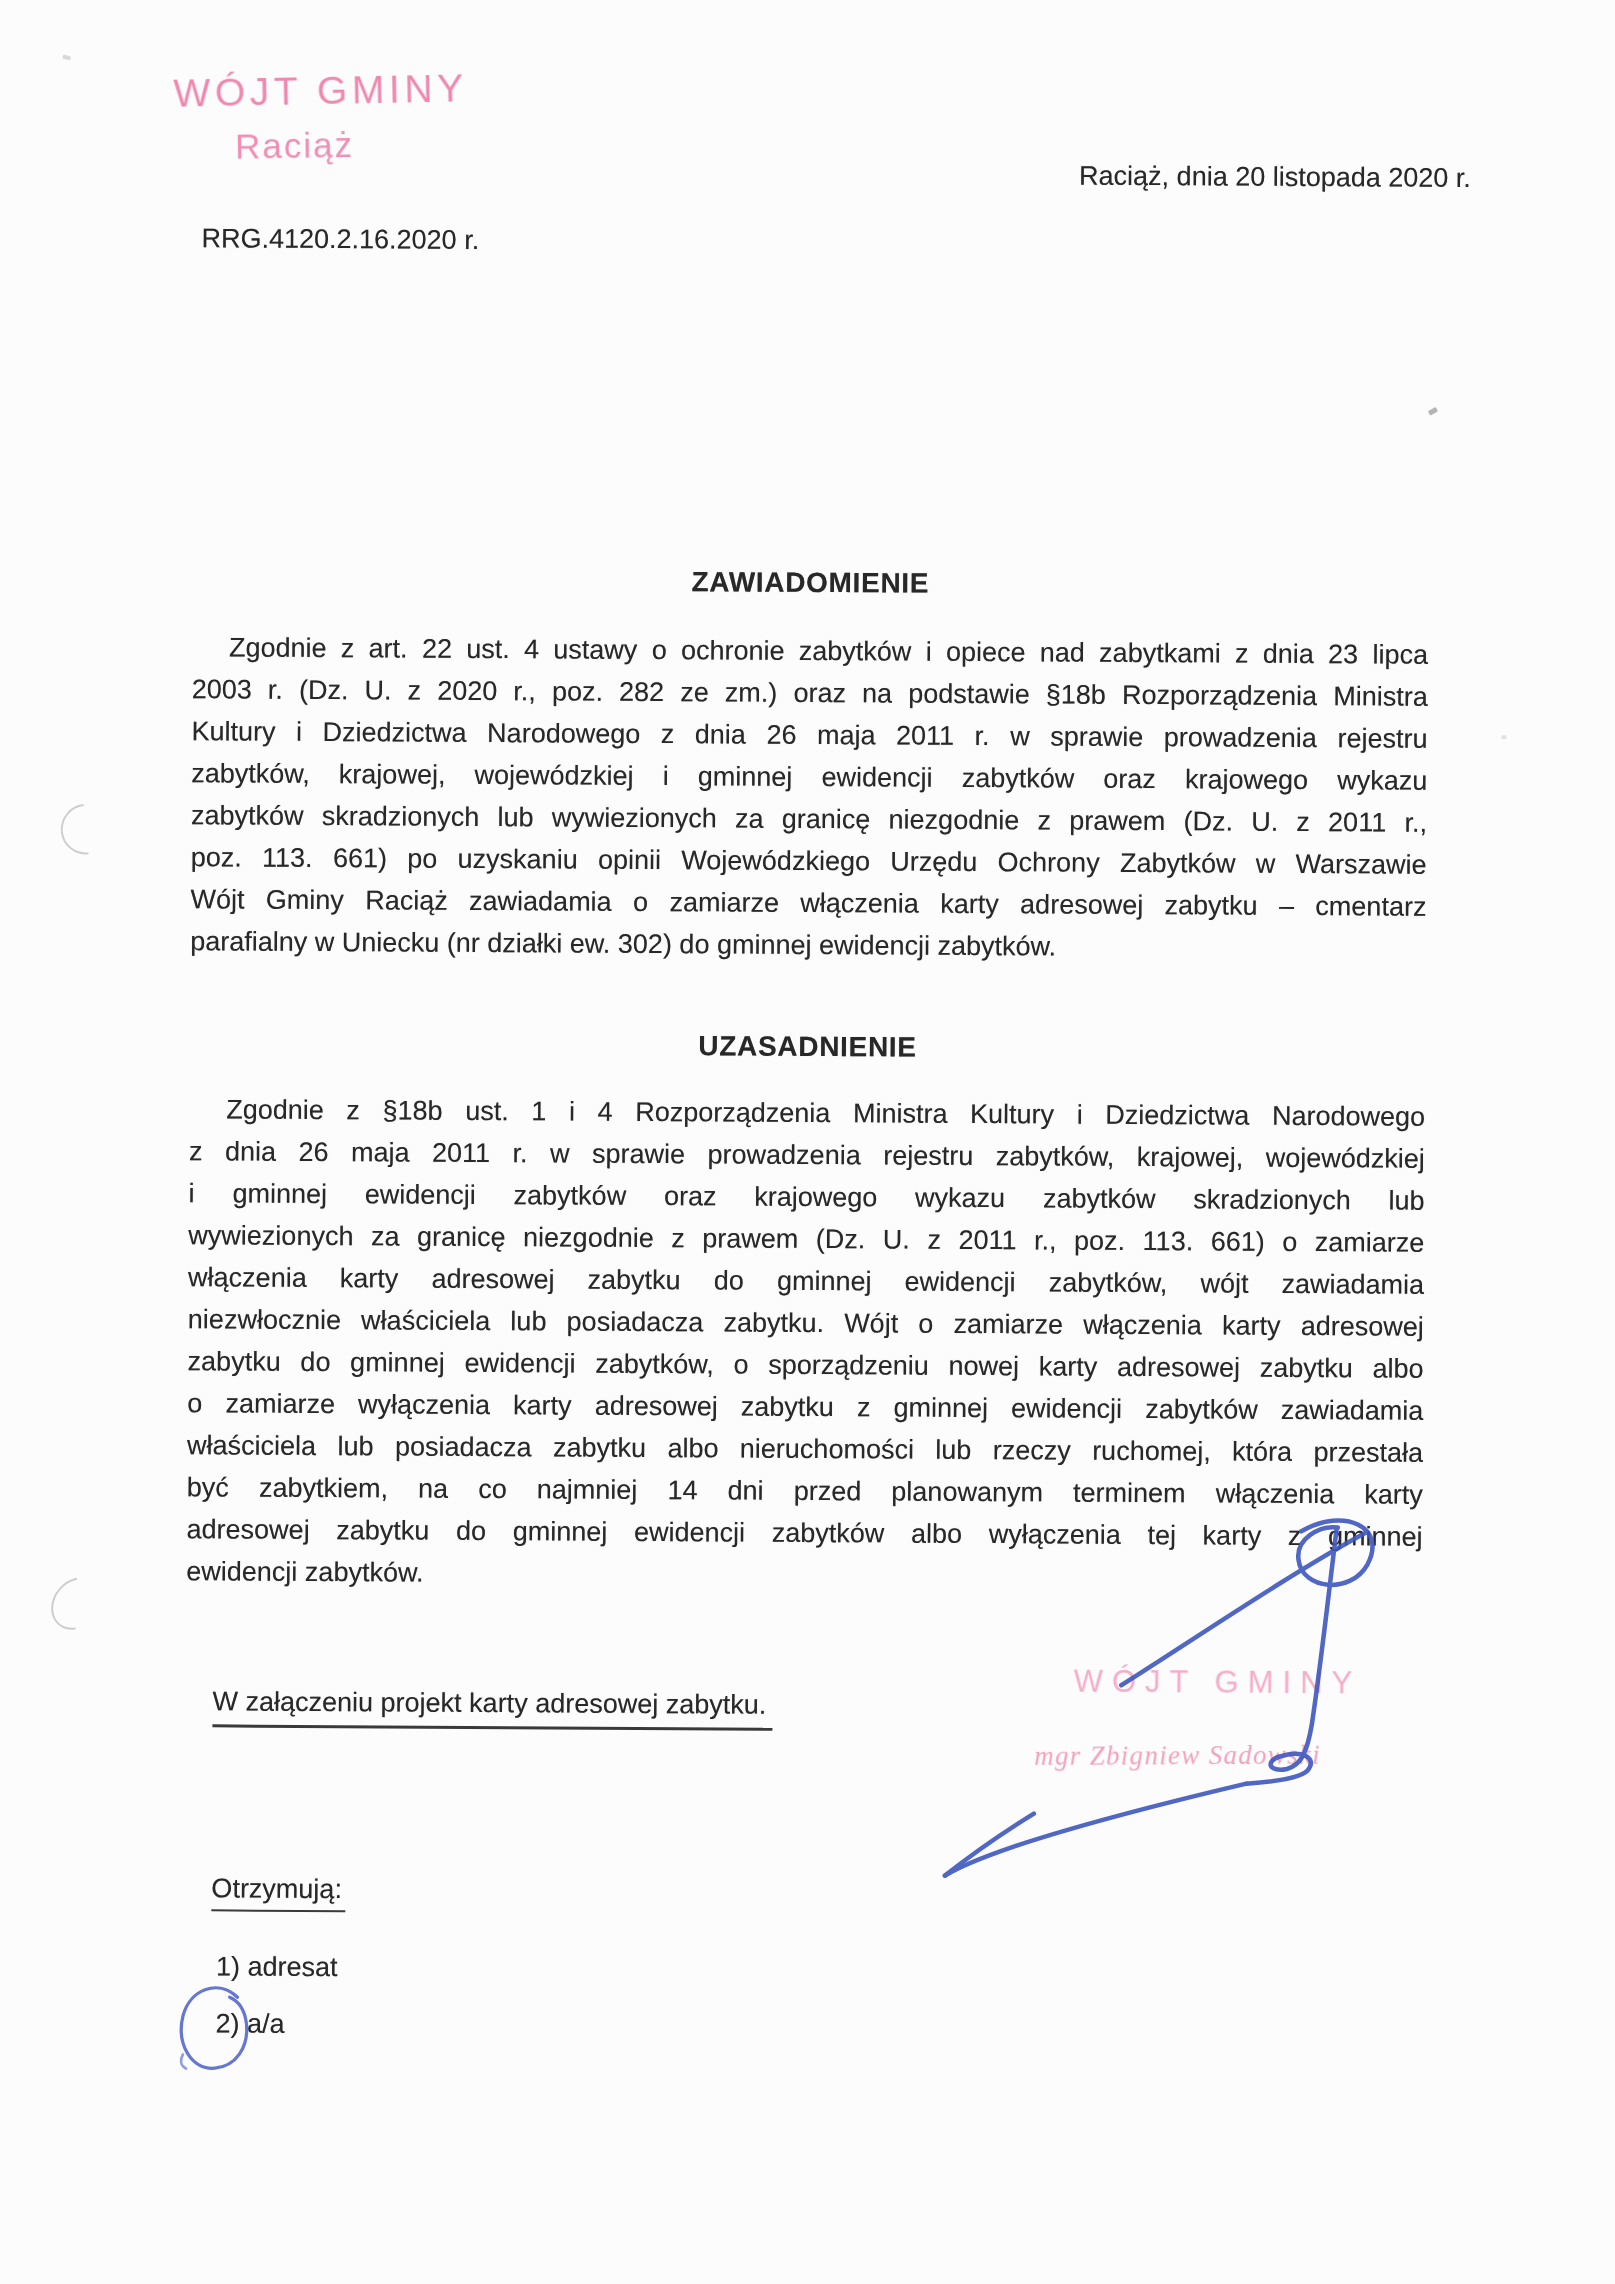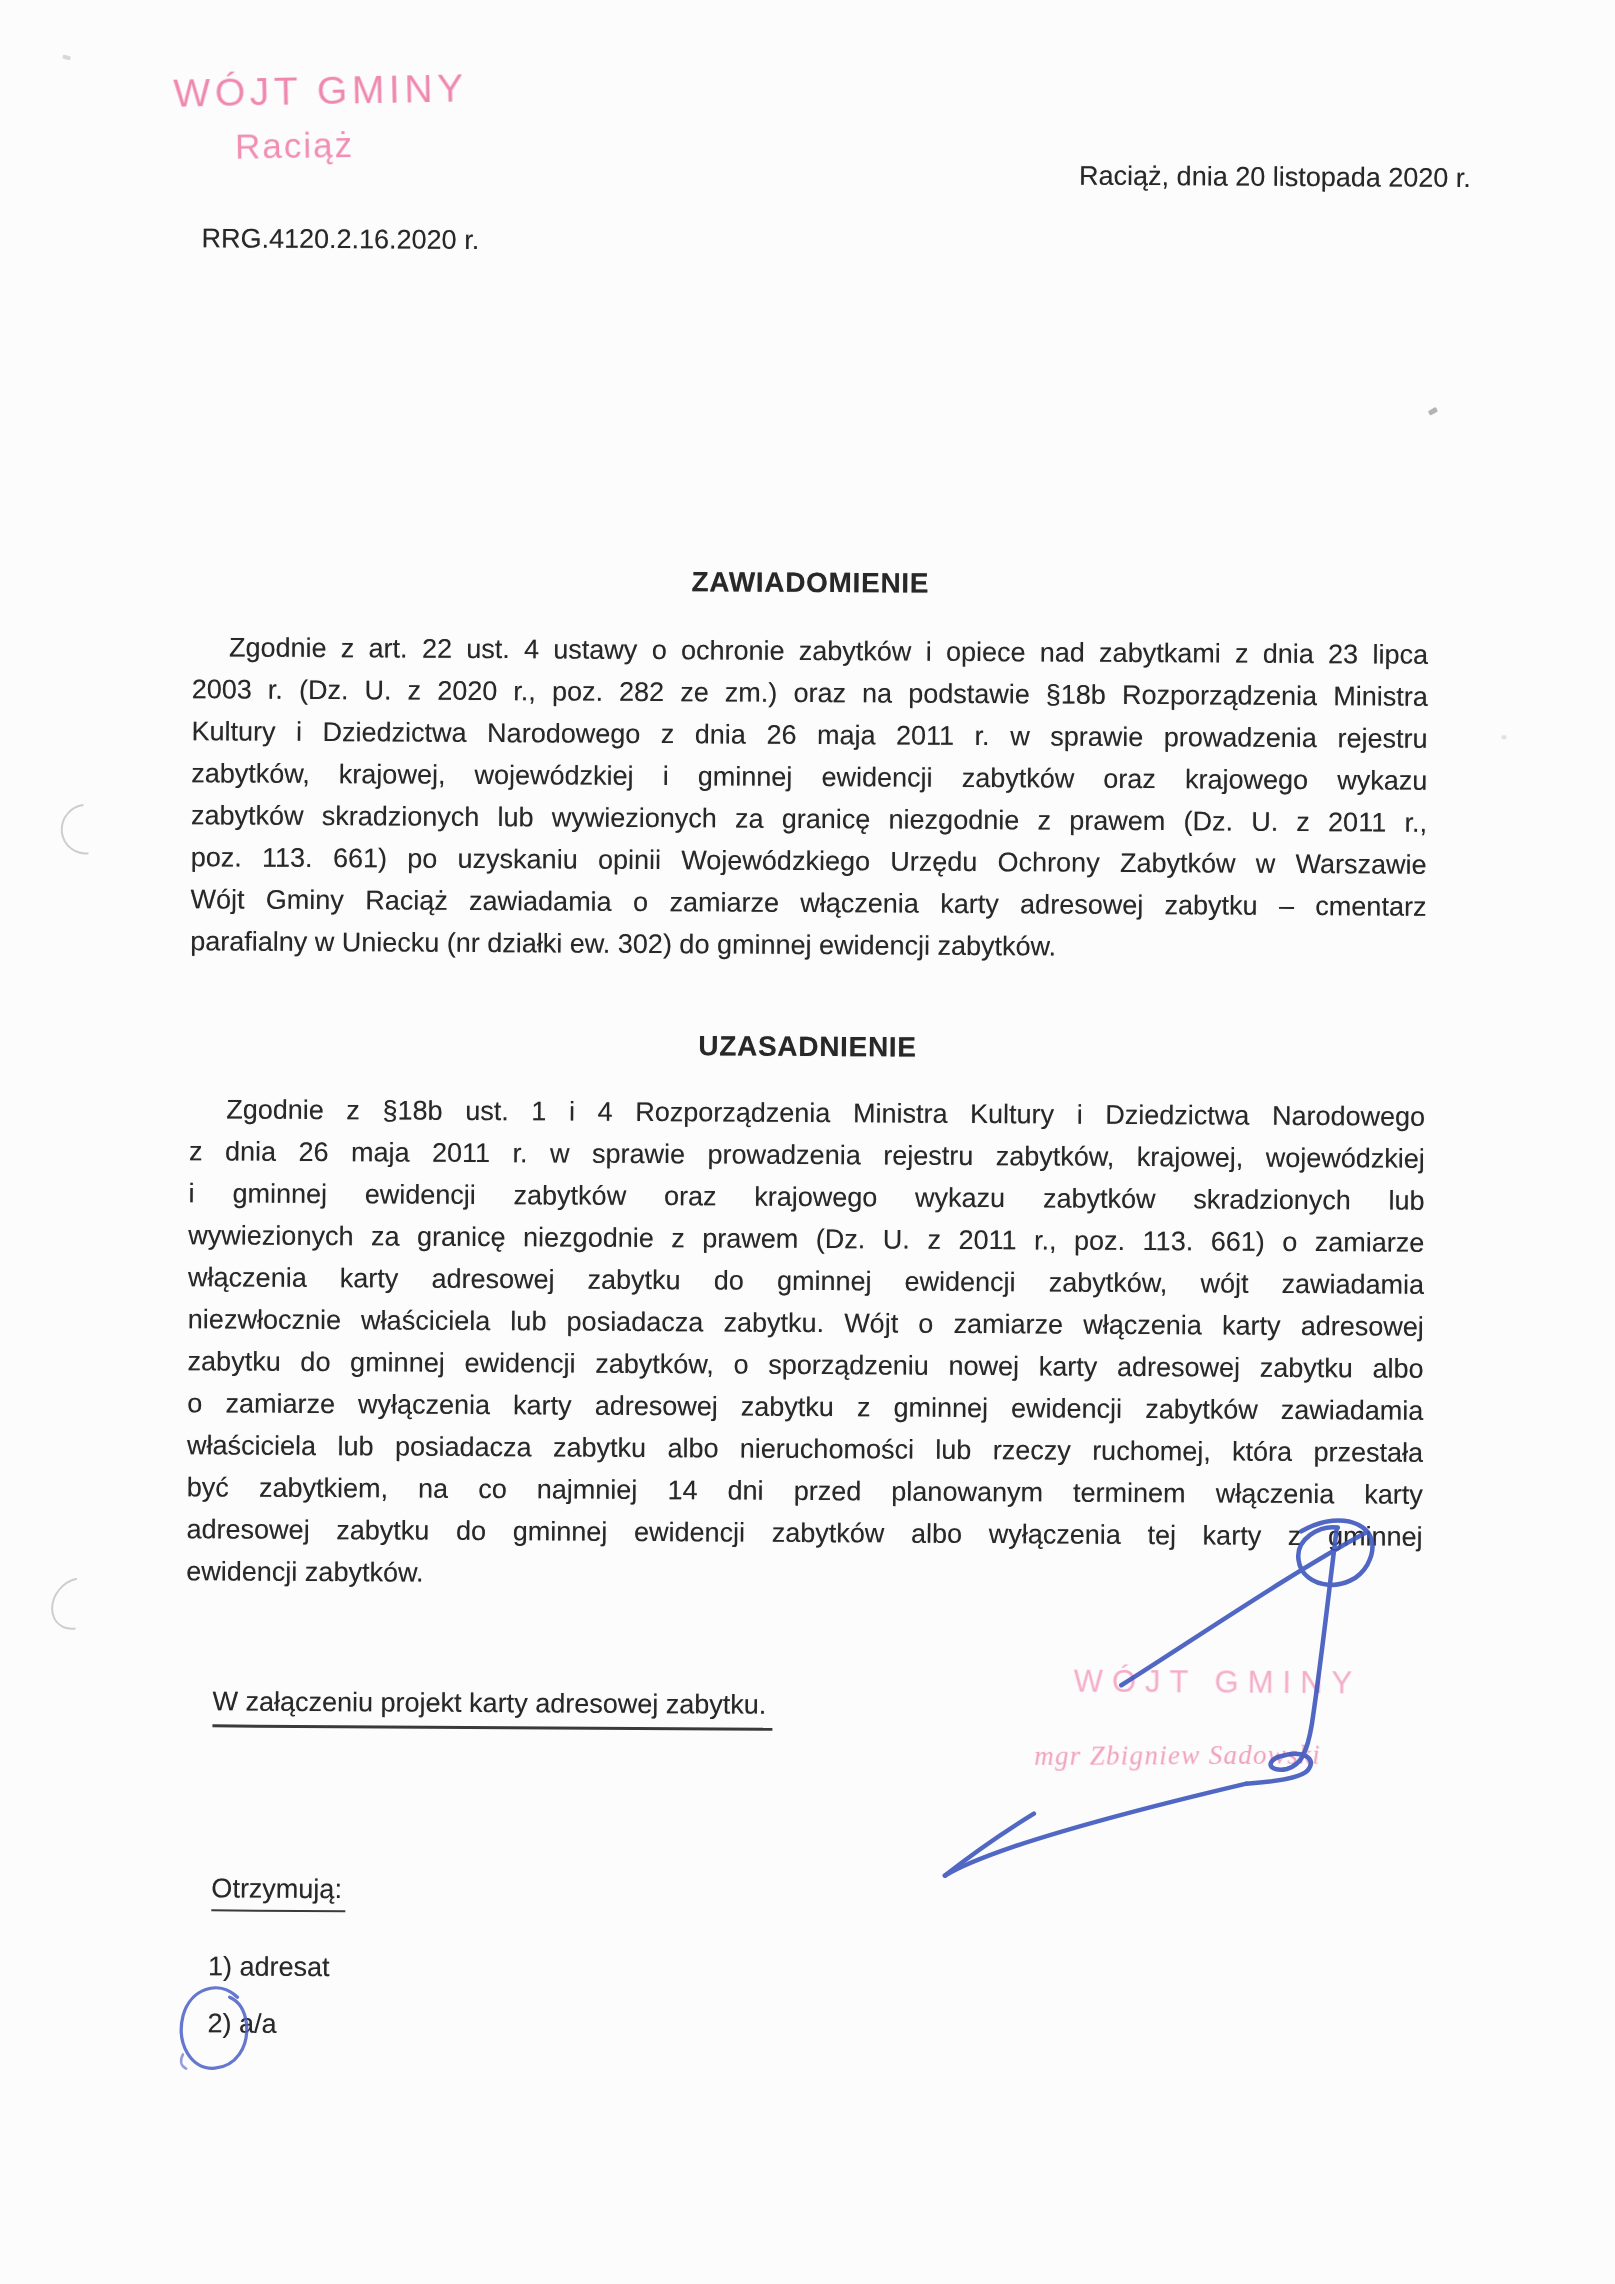--- a/index.html
+++ b/index.html
@@ -83,21 +83,21 @@
     border-bottom: 3.3px solid #3a3a3a;
     padding: 0 6.5px 6.5px 0;
     white-space: nowrap;
   }
   .distribution-heading {
     left: 216px; top: 1877px; font-size: 27px;
     border-bottom: 2.6px solid #3a3a3a;
     padding: 0 3.9px 5.2px 0;
     white-space: nowrap;
   }
-  .dist-item { left: 213px; font-size: 27px; white-space: nowrap; }
+  .dist-item { left: 221px; font-size: 27px; white-space: nowrap; }
   .di1 { top: 1955px; }
   .di2 { top: 2012px; }
 
   
   .punch-arc {
     border: 2px solid rgba(150,150,150,0.45);
     border-right-color: transparent;
     border-top-color: transparent;
     border-radius: 50%;
     transform: rotate(38deg);

